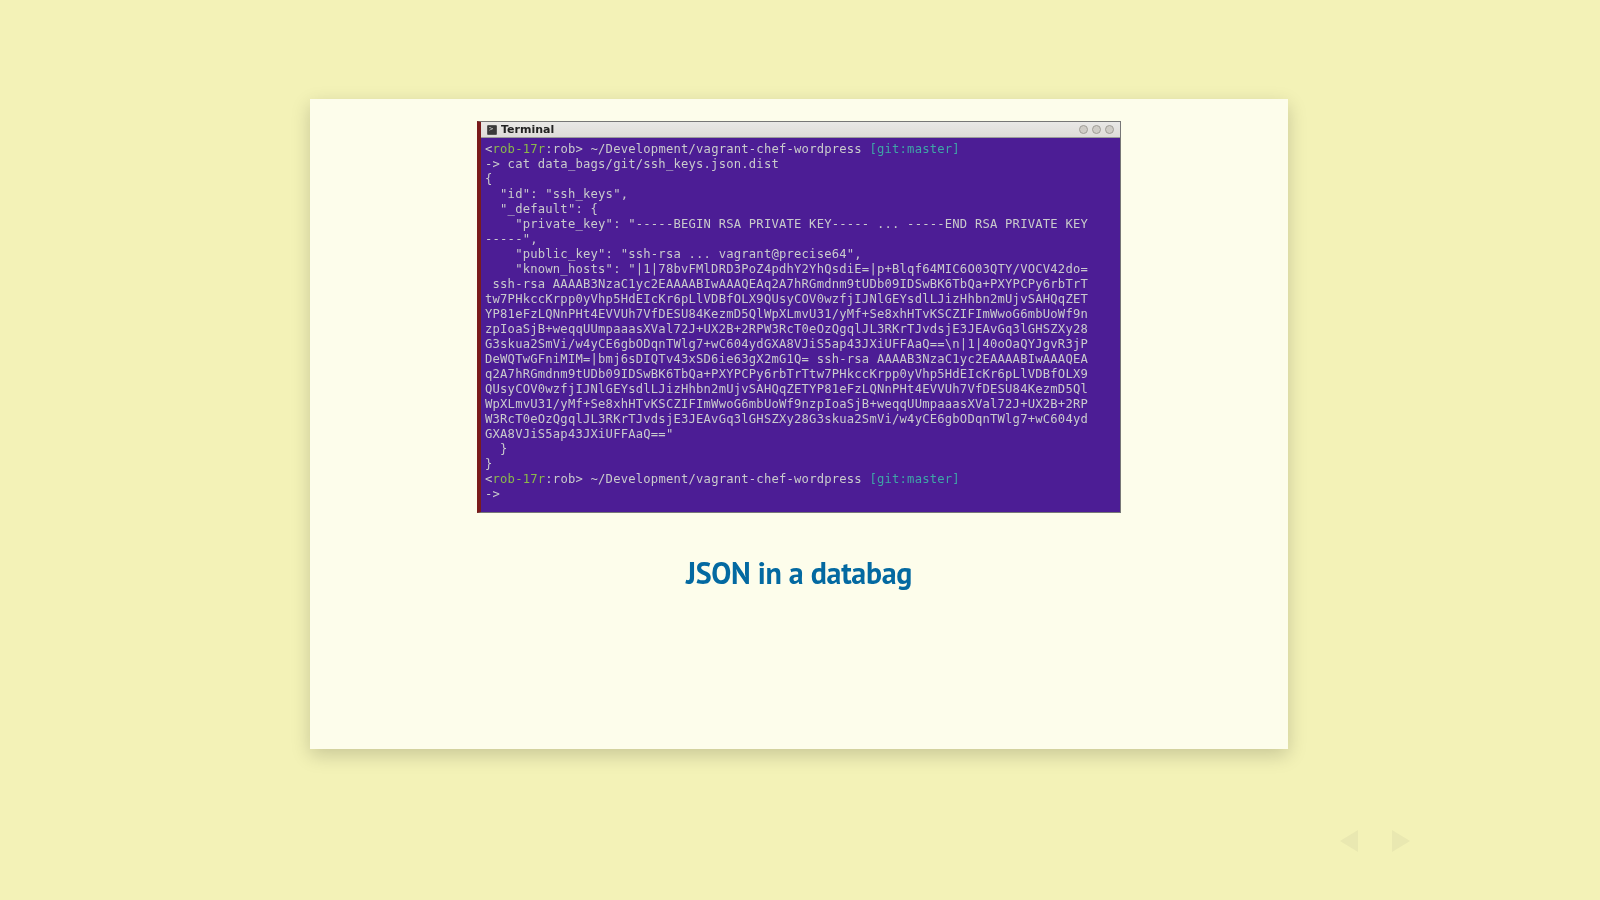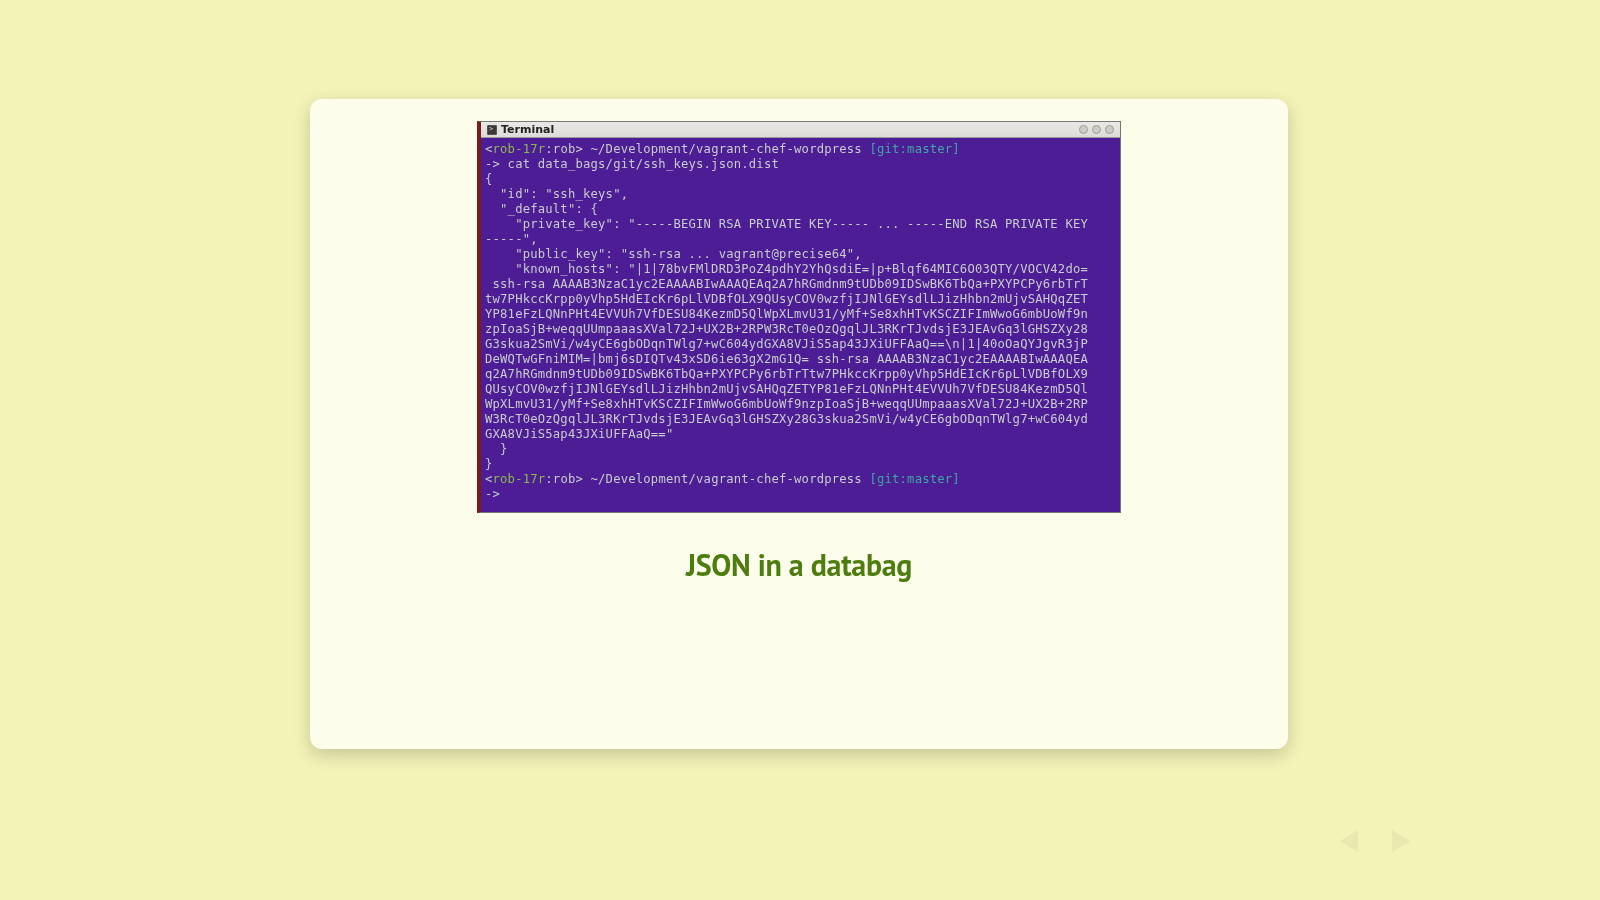--- a/index.html
+++ b/index.html
@@ -11,21 +11,21 @@
       position: relative;
       overflow: hidden;
     }
     .slide {
       position: absolute;
       left: 310px;
       top: 99px;
       width: 978px;
       height: 650px;
       background: #fdfdeb;
-      border-radius: 12px;
+      border-radius: 0;
       box-shadow: 0 6px 18px rgba(0,0,0,0.18);
       padding: 22px 0 0 0;
     }
     .terminal-wrap {
       margin: 0 auto;
       width: 644px;
       border: 1px solid #777;
       border-left: 4px solid #7a1b1b;
       box-shadow: 0 0 0 1px #2b2b2b inset;
     }
@@ -87,24 +87,24 @@
       line-height: 15px;
       letter-spacing: 0.2px;
       padding: 4px 2px 10px 4px;
       white-space: pre;
       overflow: hidden;
     }
     .t-green { color: #8ab94a; }
     .t-cyan  { color: #3fa6a6; }
     .caption {
       text-align: center;
-      margin-top: 32px;
+      margin-top: 40px;
       font-size: 30px;
       font-weight: 600;
-      color: #4d7c0f;
+      color: #0369a1;
       font-family: 'PT Sans', 'Open Sans', 'Helvetica Neue', Arial, sans-serif;
       letter-spacing: -0.3px;
     }
     .nav-arrows {
       position: absolute;
       right: 190px;
       bottom: 48px;
       display: flex;
       gap: 34px;
     }

